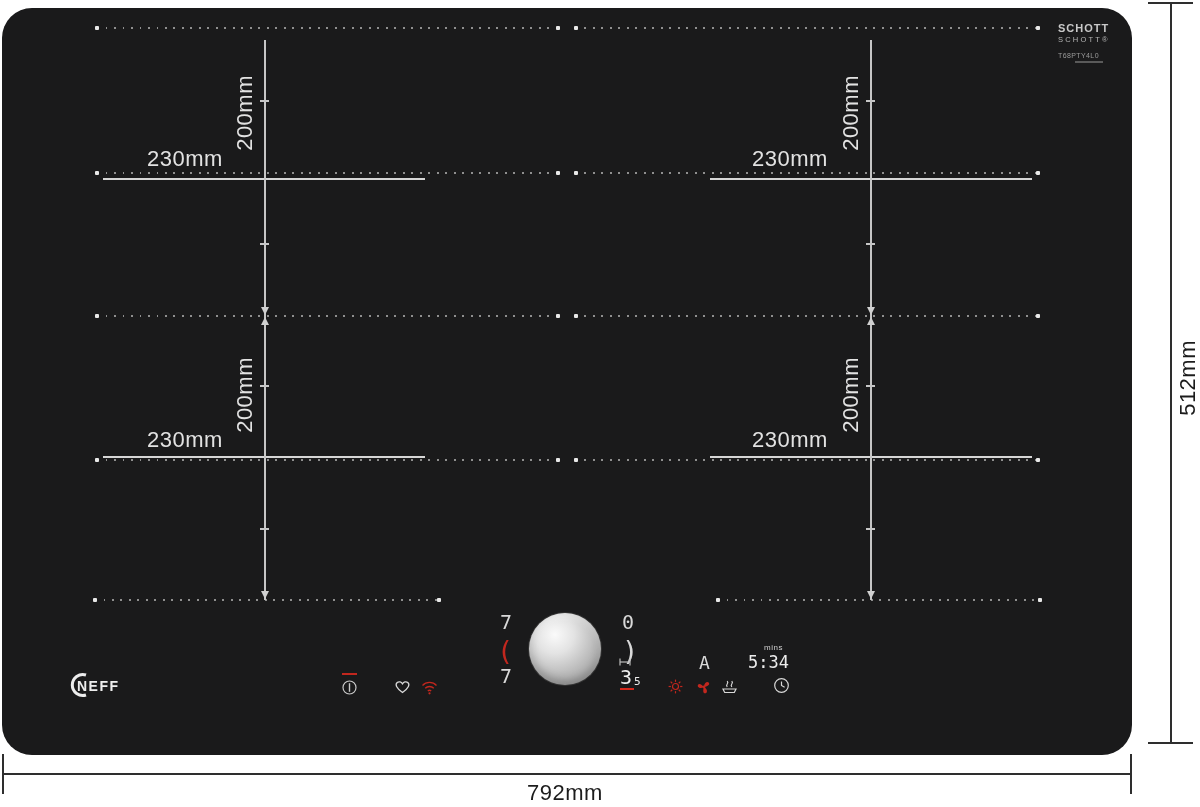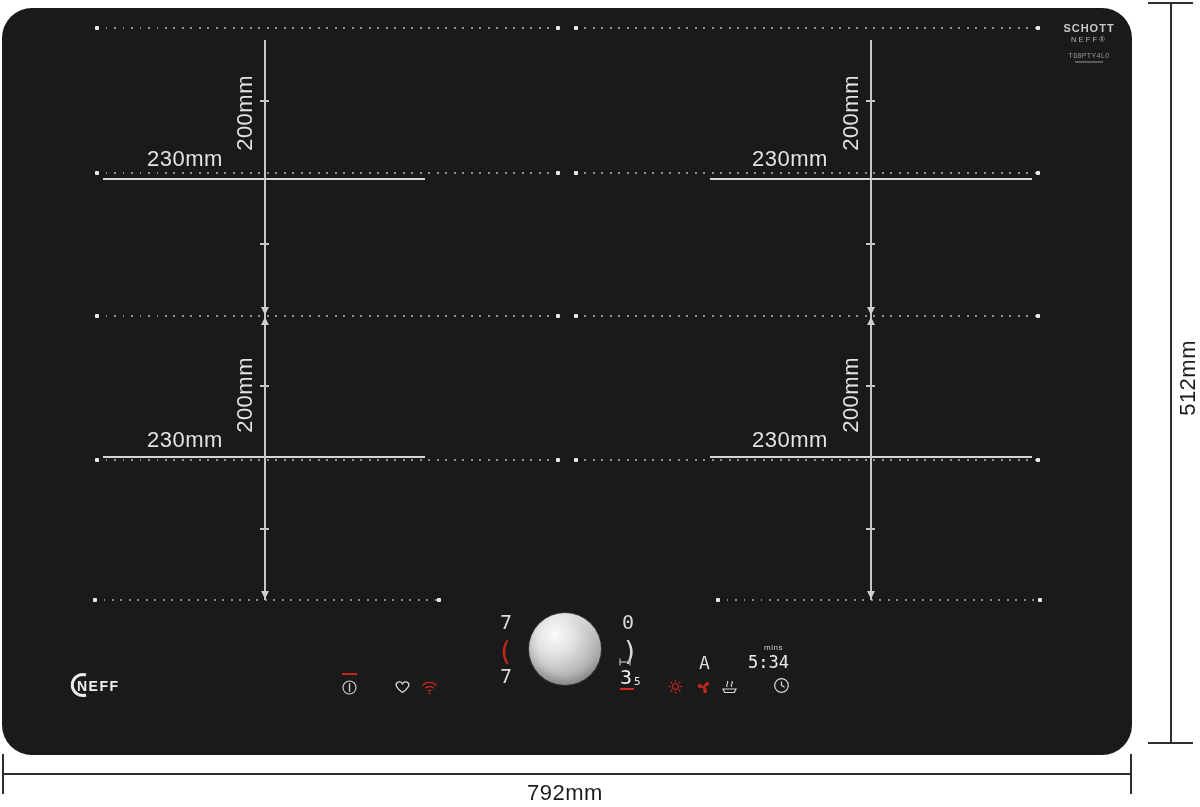--- a/index.html
+++ b/index.html
@@ -24,21 +24,21 @@
   .arrow-up{position:absolute;width:0;height:0;border-left:4px solid transparent;
     border-right:4px solid transparent;border-bottom:8px solid #d0d0d0;}
   .glabel{position:absolute;color:#e2e2e2;font-size:22px;letter-spacing:.5px;}
   .glabel.center{width:110px;text-align:center;}
   .vtext{writing-mode:vertical-rl;transform:rotate(180deg);}
   .vbox{position:absolute;width:26px;height:110px;display:flex;align-items:center;justify-content:center;}
   
   .ext-line{position:absolute;background:#2e2e2e;}
   .ext-label{position:absolute;color:#1c1c1c;font-size:22px;letter-spacing:.5px;}
   
-  .ceran{position:absolute;left:1056px;top:14px;width:62px;text-align:center;color:#c9c9c9;}
+  .ceran{position:absolute;left:1056px;top:14px;width:62px;text-align:left;color:#c9c9c9;}
   .ceran .l1{font-size:11px;font-weight:bold;letter-spacing:1px;}
   .ceran .l2{font-size:7.5px;letter-spacing:2.2px;color:#b5b5b5;margin-top:1px;}
   .ceran .model{font-size:7px;color:#9a9a9a;margin-top:8px;letter-spacing:.4px;}
   .microbar{width:28px;height:2px;background:#5a5a5a;margin:2px auto 0;}
   
   .seg{font-family:"DejaVu Sans Mono",monospace;line-height:1;position:absolute;}
   .white{color:#d9d9d9;} .bright{color:#ececec;} .red{color:#c2271e;}
   .knob{position:absolute;left:527px;top:605px;width:72px;height:72px;border-radius:50%;
     background:radial-gradient(circle at 36% 30%,#fafafa 0%,#e3e3e3 28%,#bcbcbc 58%,#8f8f8f 100%);
     box-shadow:0 0 0 1px #333, inset 0 -4px 8px rgba(0,0,0,.25), inset 0 3px 6px rgba(255,255,255,.5);}
@@ -105,21 +105,21 @@
       </div>
     <div class="vbox" style="left:230px;top:332px">
         <span class="glabel vtext" style="position:static">200mm</span>
       </div>
     <div class="vbox" style="left:836px;top:332px">
         <span class="glabel vtext" style="position:static">200mm</span>
       </div>
 
     <div class="ceran">
       <div class="l1">SCHOTT</div>
-      <div class="l2">NEFF®</div>
+      <div class="l2">SCHOTT®</div>
       <div class="model">T68PTY4L0</div>
       <div class="microbar"></div>
     </div>
 
     <div class="neff">
       <svg width="64" height="26" viewBox="0 0 64 26">
         <path d="M 22 3 A 10.5 10.5 0 1 0 22 23" fill="none" stroke="#ededed" stroke-width="3"></path>
         <text x="13" y="18.5" font-size="14" font-weight="bold" letter-spacing="1.5" fill="#ededed">NEFF</text>
       </svg>
     </div>

